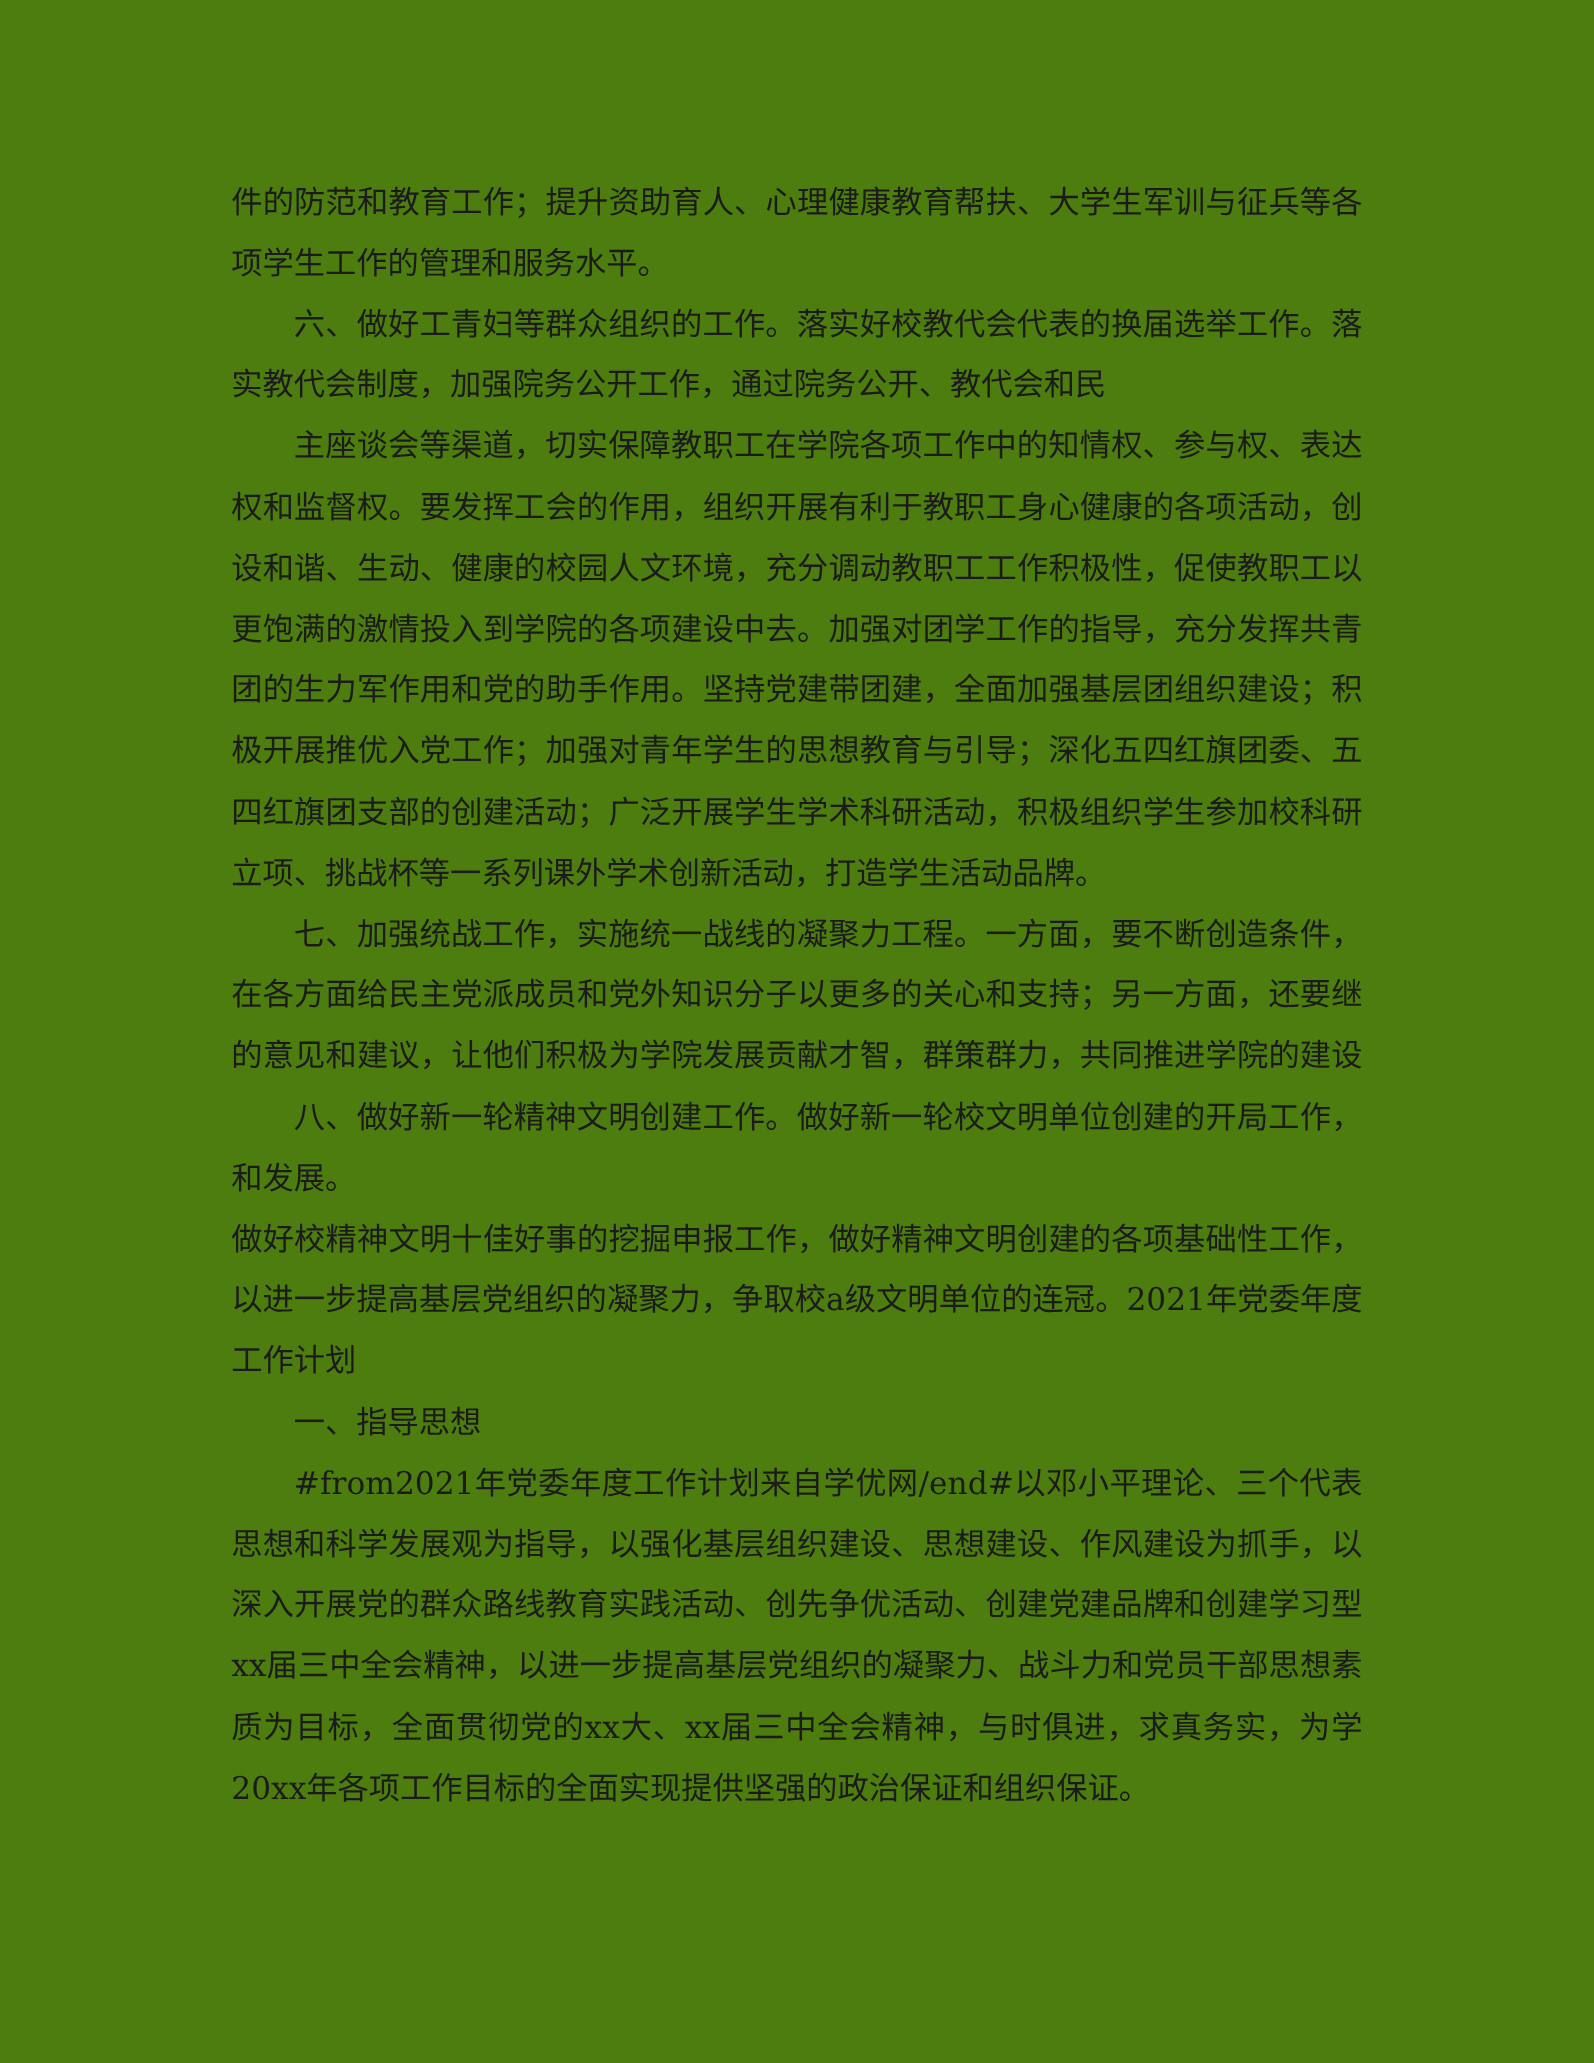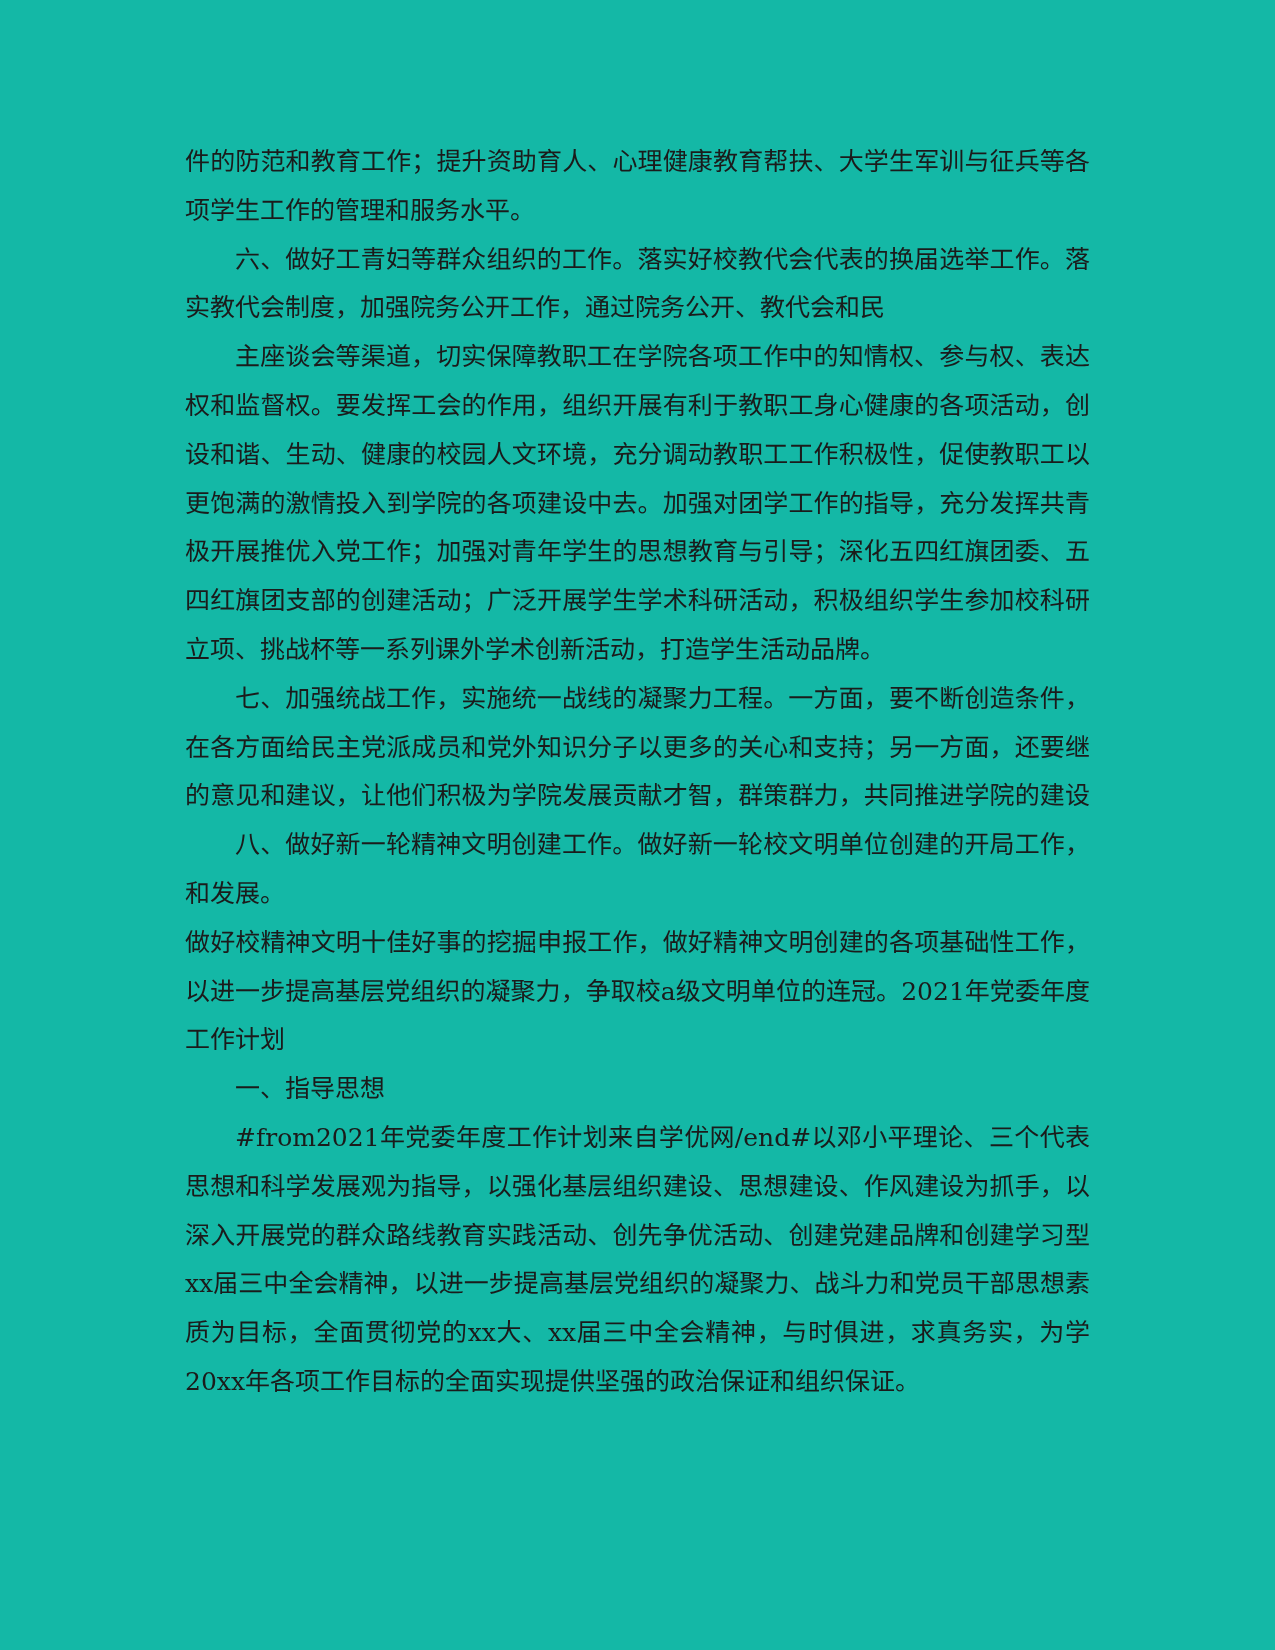--- a/index.html
+++ b/index.html
@@ -36,30 +36,31 @@
     text-align: left;
     text-align-last: left;
   }
   .line.indent {
     text-indent: 2em;
   }
 </style>
 </head>
 <body>
 
-<div class="page" style="background: #14b8a6;">
+<div class="page" style="background: #4d7c0f;">
   <div class="text-column" style="color: rgb(27, 27, 27);">
       <div class="line">件的防范和教育工作；提升资助育人、心理健康教育帮扶、大学生军训与征兵等各</div>
       <div class="line last">项学生工作的管理和服务水平。</div>
       <div class="line indent">六、做好工青妇等群众组织的工作。落实好校教代会代表的换届选举工作。落</div>
       <div class="line last">实教代会制度，加强院务公开工作，通过院务公开、教代会和民</div>
       <div class="line indent">主座谈会等渠道，切实保障教职工在学院各项工作中的知情权、参与权、表达</div>
       <div class="line">权和监督权。要发挥工会的作用，组织开展有利于教职工身心健康的各项活动，创</div>
       <div class="line">设和谐、生动、健康的校园人文环境，充分调动教职工工作积极性，促使教职工以</div>
       <div class="line">更饱满的激情投入到学院的各项建设中去。加强对团学工作的指导，充分发挥共青</div>
+      <div class="line">团的生力军作用和党的助手作用。坚持党建带团建，全面加强基层团组织建设；积</div>
       <div class="line">极开展推优入党工作；加强对青年学生的思想教育与引导；深化五四红旗团委、五</div>
       <div class="line">四红旗团支部的创建活动；广泛开展学生学术科研活动，积极组织学生参加校科研</div>
       <div class="line last">立项、挑战杯等一系列课外学术创新活动，打造学生活动品牌。</div>
       <div class="line indent">七、加强统战工作，实施统一战线的凝聚力工程。一方面，要不断创造条件，</div>
       <div class="line">在各方面给民主党派成员和党外知识分子以更多的关心和支持；另一方面，还要继</div>
       <div class="line">的意见和建议，让他们积极为学院发展贡献才智，群策群力，共同推进学院的建设</div>
       <div class="line indent">八、做好新一轮精神文明创建工作。做好新一轮校文明单位创建的开局工作，</div>
       <div class="line last">和发展。</div>
       <div class="line">做好校精神文明十佳好事的挖掘申报工作，做好精神文明创建的各项基础性工作，</div>
       <div class="line">以进一步提高基层党组织的凝聚力，争取校a级文明单位的连冠。2021年党委年度</div>

